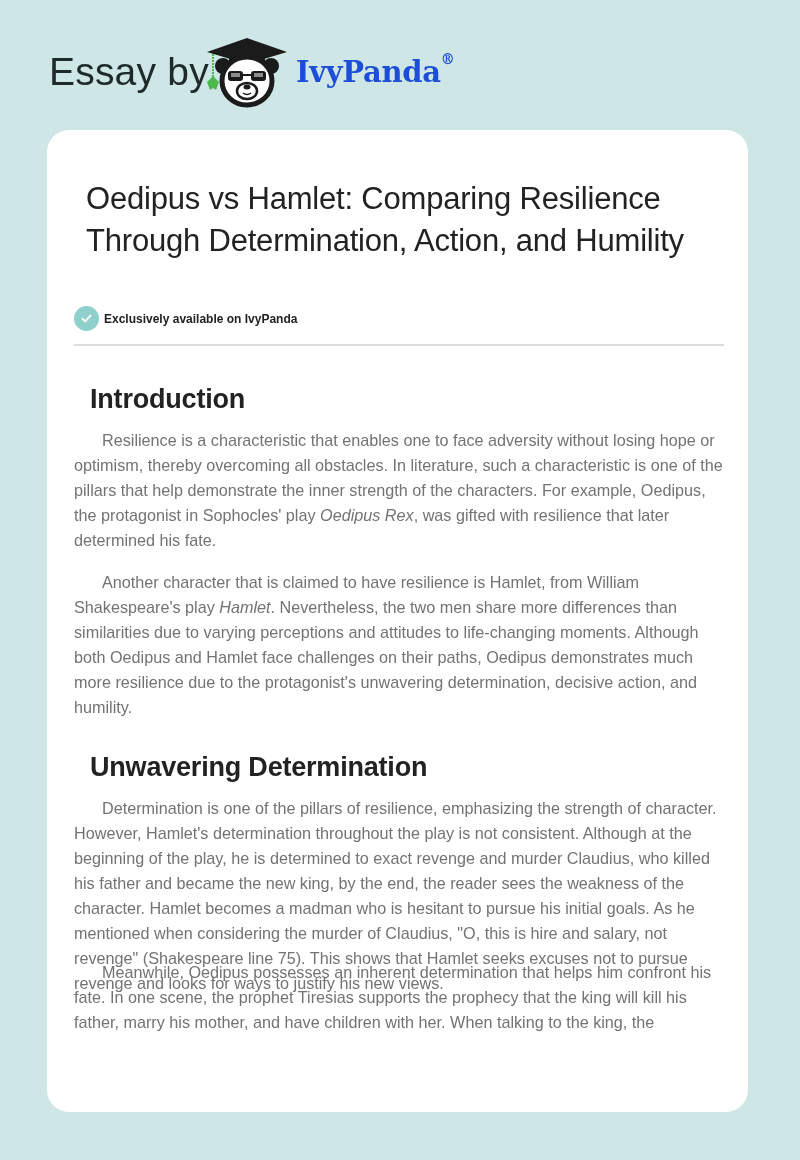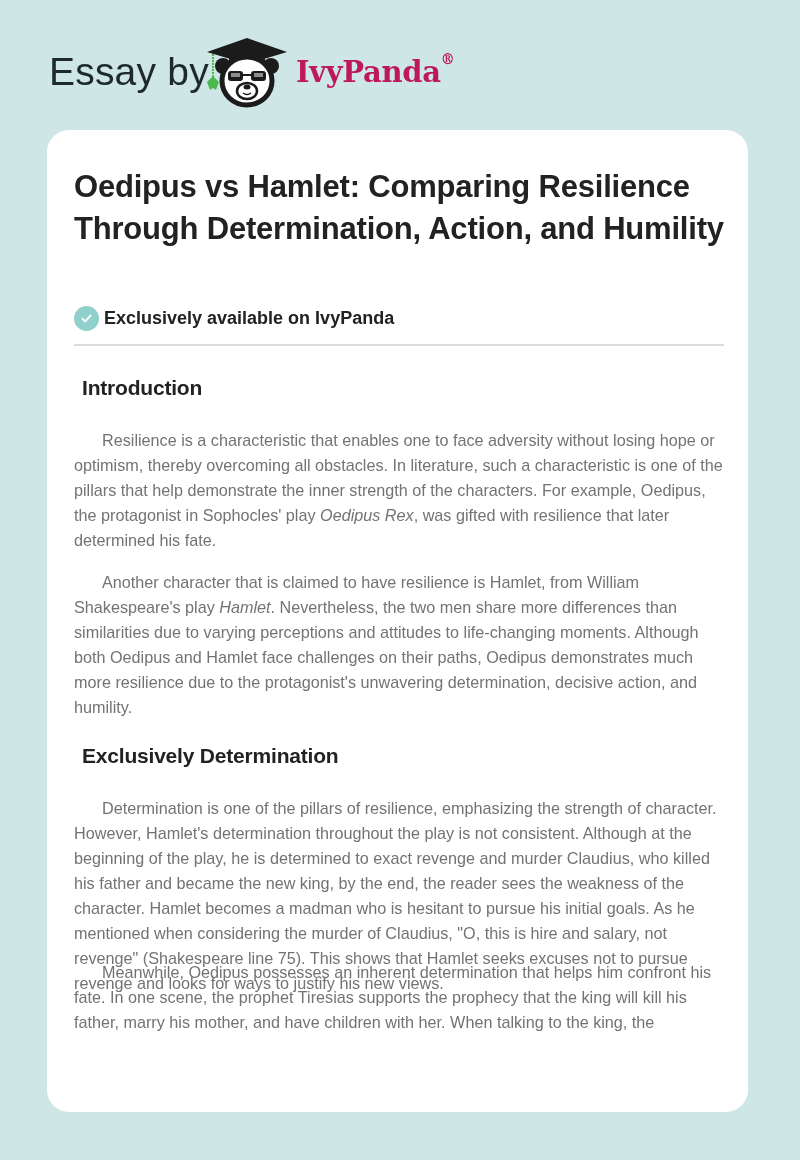--- a/index.html
+++ b/index.html
@@ -17,47 +17,47 @@
       position: absolute; left: 49px; top: 50px;
       font-family: Liberation Sans, sans-serif;
       font-size: 39px; color: #1e2a2a; letter-spacing: 0.2px;
     }
     .logo-icon {
       position: absolute; left: 203px; top: 36px; width: 88px; height: 72px;
     }
     .brand {
       position: absolute; left: 296px; top: 55px;
       font-family: "DejaVu Serif", serif; font-weight: bold;
-      font-size: 29px; color: #be185d; letter-spacing: -0.3px;
+      font-size: 29px; color: #1d4ed8; letter-spacing: -0.3px;
     }
     .brand sup { font-size: 14px; vertical-align: top; position: relative; top: -4px; font-weight: bold; }
     .card {
       position: absolute; left: 47px; top: 130px; width: 701px; height: 982px;
       background: #ffffff; border-radius: 22px; overflow: hidden;
     }
     .card-inner { position: absolute; left: 27px; top: 0; width: 650px; }
     .title {
-      position: absolute; top: 36px; left: 0; width: 650px; margin: 0;
-      font-size: 31px; line-height: 42px; font-weight: bold; color: #222;
+      position: absolute; top: 36px; left: 0; width: 650px; margin: 12px;
+      font-size: 31px; line-height: 42px; font-weight: normal; color: #222;
       letter-spacing: -0.2px;
     }
     .badge {
       position: absolute; top: 176px; left: 0; display: flex; align-items: center;
     }
     .check {
       width: 25px; height: 25px; border-radius: 50%; background: #8fd0cc;
       display: flex; align-items: center; justify-content: center; margin-right: 5px;
     }
-    .badge-text { font-size: 18px; font-weight: bold; color: #222; }
+    .badge-text { font-size: 12px; font-weight: bold; color: #222; }
     .divider {
       position: absolute; top: 214px; left: 0; width: 650px; height: 2px; background: #dcdcdc;
     }
     h2 {
-      position: absolute; left: 0; margin: 8px;
-      font-size: 21px; font-weight: bold; color: #222; letter-spacing: -0.2px;
+      position: absolute; left: 0; margin: 16px;
+      font-size: 27px; font-weight: bold; color: #222; letter-spacing: -0.2px;
     }
     p.para {
       position: absolute; left: 0; width: 650px; margin: 0;
       font-size: 16.2px; line-height: 25px; color: #737373;
       text-indent: 28px;
     }
   </style>
 </head>
 <body>
 
@@ -105,19 +105,19 @@
     </div>
 
     <div class="divider"></div>
 
     <h2 style="top:238px;">Introduction</h2>
 
     <p class="para" style="top:298px;"><span>Resilience is a characteristic that enables one to face adversity without losing hope or optimism, thereby overcoming all obstacles. In literature, such a characteristic is one of the pillars that help demonstrate the inner strength of the characters. For example, Oedipus, the protagonist in Sophocles' play </span><em>Oedipus Rex</em><span>, was gifted with resilience that later determined his fate.</span></p>
 
     <p class="para" style="top:440px;"><span>Another character that is claimed to have resilience is Hamlet, from William Shakespeare's play </span><em>Hamlet</em><span>. Nevertheless, the two men share more differences than similarities due to varying perceptions and attitudes to life-changing moments. Although both Oedipus and Hamlet face challenges on their paths, Oedipus demonstrates much more resilience due to the protagonist's unwavering determination, decisive action, and humility.</span></p>
 
-    <h2 style="top:606px;">Exclusively Determination</h2>
+    <h2 style="top:606px;">Unwavering Determination</h2>
 
     <p class="para" style="top:666px;"><span>Determination is one of the pillars of resilience, emphasizing the strength of character. However, Hamlet's determination throughout the play is not consistent. Although at the beginning of the play, he is determined to exact revenge and murder Claudius, who killed his father and became the new king, by the end, the reader sees the weakness of the character. Hamlet becomes a madman who is hesitant to pursue his initial goals. As he mentioned when considering the murder of Claudius, "O, this is hire and salary, not revenge" (Shakespeare line 75). This shows that Hamlet seeks excuses not to pursue revenge and looks for ways to justify his new views.</span></p>
 
     <p class="para" style="top:830px;"><span>Meanwhile, Oedipus possesses an inherent determination that helps him confront his fate. In one scene, the prophet Tiresias supports the prophecy that the king will kill his father, marry his mother, and have children with her. When talking to the king, the</span></p>
   </div>
 </div>
 
 </body></html>

